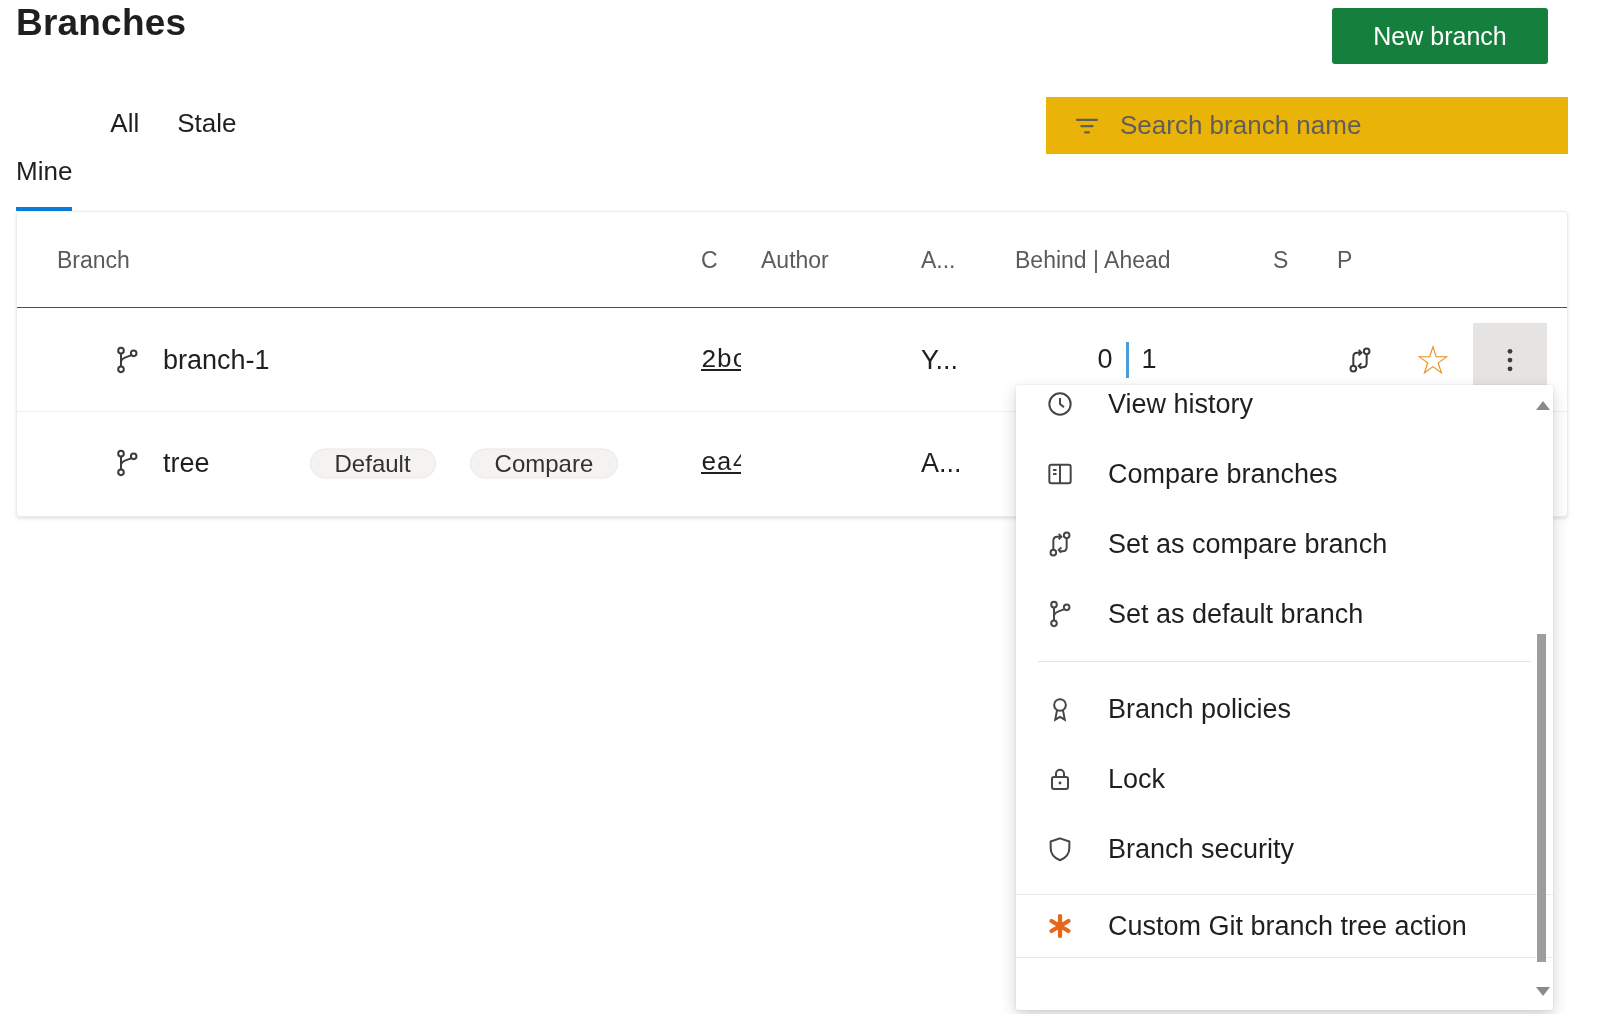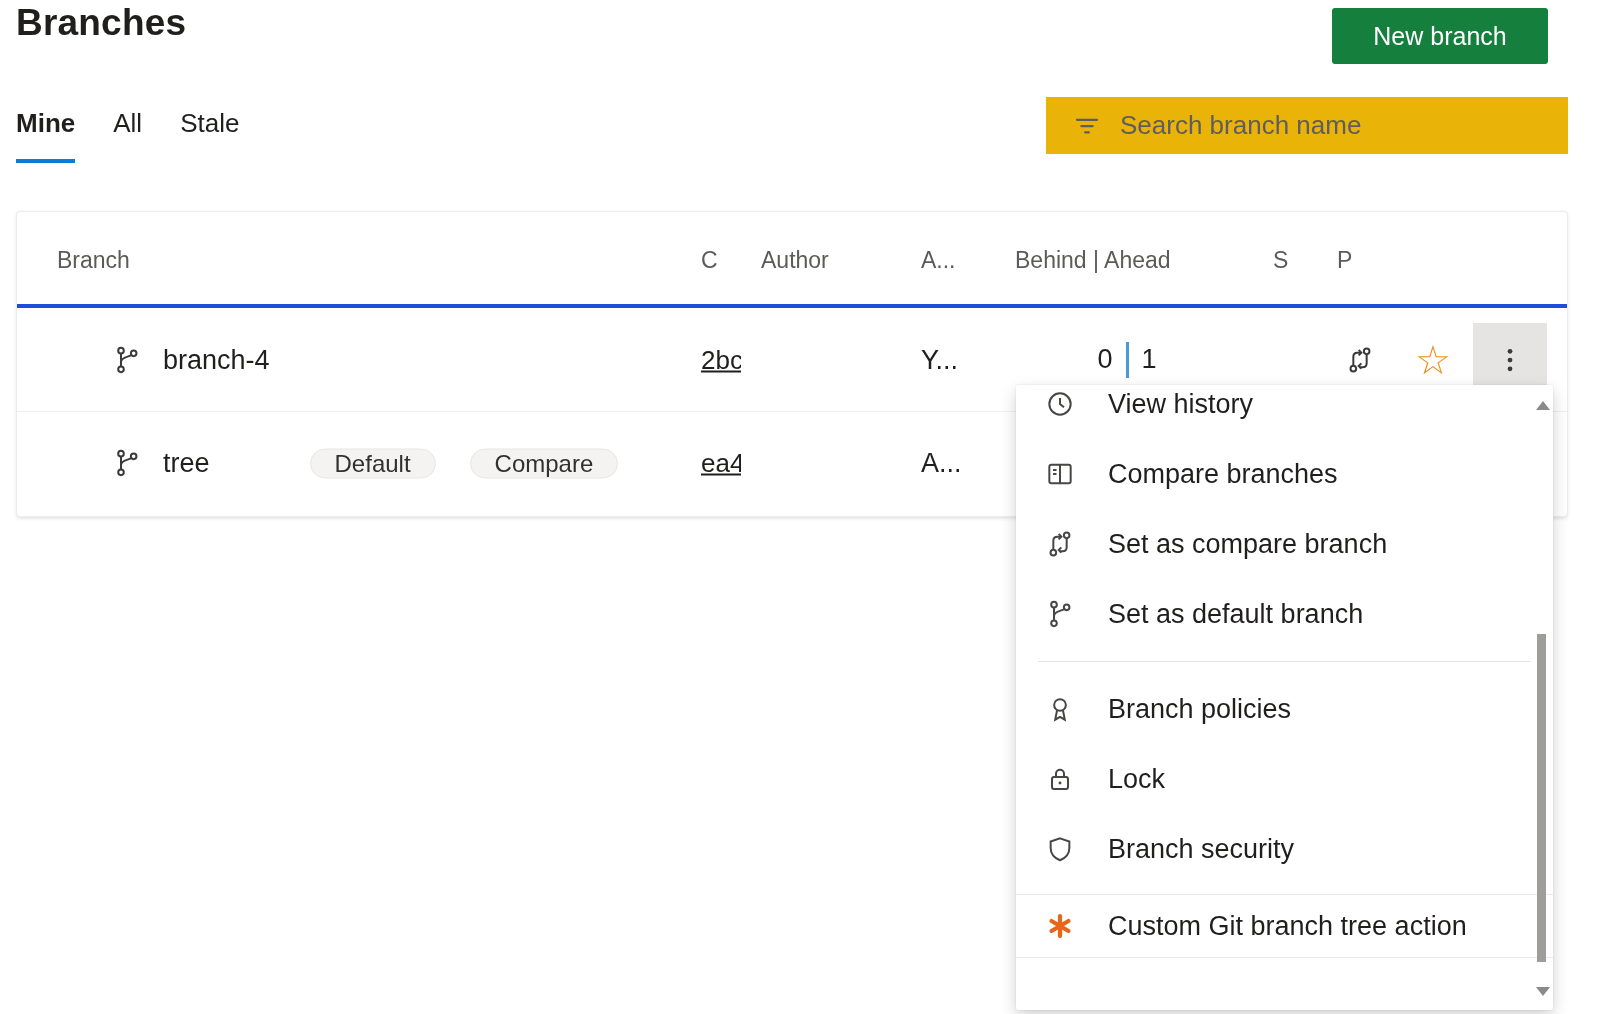--- a/index.html
+++ b/index.html
@@ -9,52 +9,52 @@
 
   
   #page-title { left:16px; top:2px; font-size:37px; font-weight:700; letter-spacing:.2px; }
   #new-branch-btn { left:1332px; top:8px; width:216px; height:56px;
     background:#15803d; color:#fff; border:none; border-radius:3px;
     font-size:25px; font-family:inherit; cursor:pointer; }
 
   
   .tabbar { left:16px; top:102px; display:flex; gap:38px; }
   .tab { font-size:26px; color:#201f1e; padding:6px 0 24px 0; position:relative; cursor:pointer; }
-  .tab.active { font-weight:700; }
+  .tab.active { font-weight:400;margin-top:48px; }
   .tab.active::after { content:""; position:absolute; left:0; right:0; bottom:0;
     height:4px; background:#0b7cd8; }
 
   
   .search { left:1046px; top:97px; width:522px; height:57px; background:#eab308;
     display:flex; align-items:center; padding-left:26px; gap:18px; }
   .search svg { flex:0 0 auto; }
   .search input { background:transparent; border:none; outline:none; flex:1;
     font-size:26px; font-family:inherit; color:#201f1e; height:100%; }
   .search input::placeholder { color:#5f5e5c; }
 
   
   .card { left:16px; top:211px; width:1552px; height:306px; background:#fff;
     border:1px solid #ececec; border-radius:4px;
     box-shadow:0 1.6px 3.6px rgba(0,0,0,.1); }
-  .thead { position:relative; height:96px; border-bottom:4px solid #1d4ed8;
+  .thead { position:relative; height:96px; border-bottom:1px solid #1d4ed8;
     color:#5d5b59; font-size:23px; }
   .thead span { position:absolute; top:0; line-height:96px; cursor:pointer; }
   .th-branch { left:40px; } .th-c { left:684px; } .th-author { left:744px; }
   .th-adate { left:904px; } .th-ba { left:998px; } .th-s { left:1256px; } .th-p { left:1320px; }
 
   .trow { position:relative; height:103px; }
   .trow + .trow { border-top:1px solid #f1f1f1; }
   .cell { position:absolute; top:50%; transform:translateY(-50%); }
   .c-icon { left:94px; color:#3b3a39; }
   .c-name { left:146px; font-size:27px; display:flex; align-items:center; }
   .badge { display:inline-block; background:#f4f3f2; border:1px solid #e8e7e6;
     border-radius:18px; padding:0 24px; font-size:24px; color:#323130;text-align:center; }
   .badge.first { margin-left:100px; }
   .badge + .badge { margin-left:34px; }
-  .c-commit { left:684px; width:40px; overflow:hidden; white-space:nowrap; }
+  .c-commit { left:684px; width:40px; overflow:hidden; white-space:nowrap;font-family:Liberation Mono, monospace; }
   .c-commit a { color:#201f1e; text-decoration:underline; font-size:26px; }
   .c-adate { left:904px; font-size:27px; }
   .c-ba { left:1040px; width:140px; display:flex; justify-content:center;
     align-items:center; gap:13px; font-size:27px; }
   .ba-bar { width:3px; height:36px; background:#4d9bd6; }
   .c-compare { left:1327px; color:#3b3a39; }
   .c-star { left:1398px; font-size:40px; color:#e89020; cursor:pointer; line-height:1; }
   .c-more { left:1456px; width:74px; height:74px; background:#e5e4e3; border:none;
     display:flex; align-items:center; justify-content:center; cursor:pointer; color:#3b3a39; }
 
@@ -115,21 +115,21 @@
 
   <div class="trow">
     <span class="cell c-icon">
       <svg width="32" height="32" viewBox="0 0 24 24" fill="none" stroke="currentColor" stroke-width="1.5">
         <circle cx="7.5" cy="5" r="2.1"></circle>
           <circle cx="7.5" cy="19" r="2.1"></circle>
           <circle cx="17" cy="7" r="2.1"></circle>
         <path d="M7.5 7.3v9.4 M7.5 13.5c0-3.4 4.5-3.6 7.5-5"></path>
       </svg>
     </span>
-    <span class="cell c-name">branch-4</span>
+    <span class="cell c-name">branch-1</span>
     <span class="cell c-commit"><a href="#">2bc</a></span>
     <span class="cell c-adate">Y...</span>
     <span class="cell c-ba">
       <span>0</span>
       <span class="ba-bar"></span>
       <span>1</span>
     </span>
     <span class="cell c-compare">
       <svg width="32" height="32" viewBox="0 0 24 24" fill="none" stroke="currentColor" stroke-width="1.5">
         <circle cx="7" cy="18.5" r="2.1"></circle>

